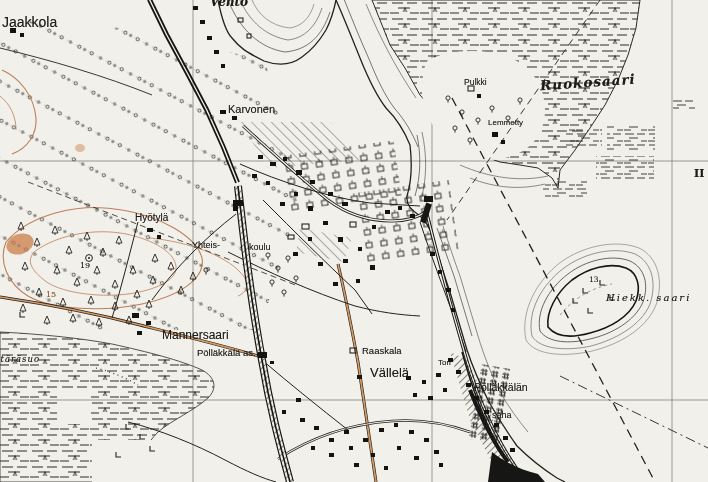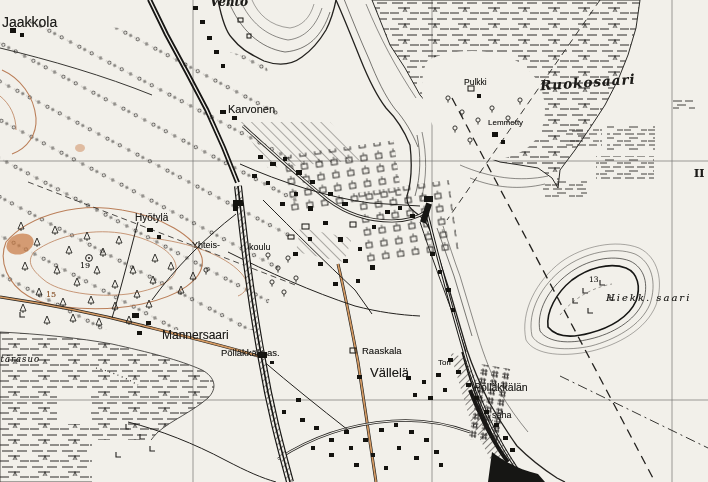--- a/index.html
+++ b/index.html
@@ -356,21 +356,21 @@
 <div class="lbl sans" style="left:2px;top:15px;font-size:14px;">Jaakkola</div>
 <div class="lbl ital bold" style="left:210px;top:-4px;font-size:12px;">Vento</div>
 <div class="lbl sans" style="left:228px;top:104px;font-size:11px;">Karvonen</div>
 <div class="lbl sans" style="left:464px;top:70px;font-size:8.5px;margin-top:8px;">Pulkki</div>
 <div class="lbl ital bold" style="left:540px;top:76px;font-size:13.5px;letter-spacing:1px;transform:rotate(-4deg);">Ruokosaari</div>
 <div class="lbl sans" style="left:488px;top:119px;font-size:8px;">Lemmetty</div>
 <div class="lbl sans" style="left:135px;top:213px;font-size:10px;">Hyötylä</div>
 <div class="lbl sans" style="left:192px;top:241px;font-size:9px;">Yhteis-</div>
 <div class="lbl sans" style="left:241px;top:243px;font-size:9px;margin-left:8px;">koulu</div>
 <div class="lbl sans" style="left:162px;top:329px;font-size:12px;">Mannersaari</div>
-<div class="lbl sans" style="left:212px;top:348px;font-size:9.5px;padding-left:9px;">Pölläkkälä as.</div>
+<div class="lbl sans" style="left:188px;top:348px;font-size:9.5px;padding-left:9px;">Pölläkkälä as.</div>
 <div class="lbl sans" style="left:362px;top:346px;font-size:9.5px;">Raaskala</div>
 <div class="lbl sans" style="left:370px;top:366px;font-size:13px;">Vällelä</div>
 <div class="lbl sans" style="left:438px;top:359px;font-size:8px;">Tori</div>
 <div class="lbl sans" style="left:474px;top:382px;font-size:10.5px;">Pölläkkälän</div>
 <div class="lbl sans" style="left:492px;top:411px;font-size:9px;">saha</div>
 <div class="lbl ital" style="left:606px;top:293px;font-size:10px;letter-spacing:2px;">Hiekk. saari</div>
 <div class="lbl ital" style="left:-6px;top:355px;font-size:8.5px;letter-spacing:1px;">ntäräsuo</div>
 <div class="lbl num bold" style="left:694px;top:168px;font-size:11px;">II</div>
 <div class="lbl num" style="left:80px;top:262px;font-size:8px;">19</div>
 <div class="lbl num" style="left:46px;top:291px;font-size:8px;color:#a06030;">15</div>

